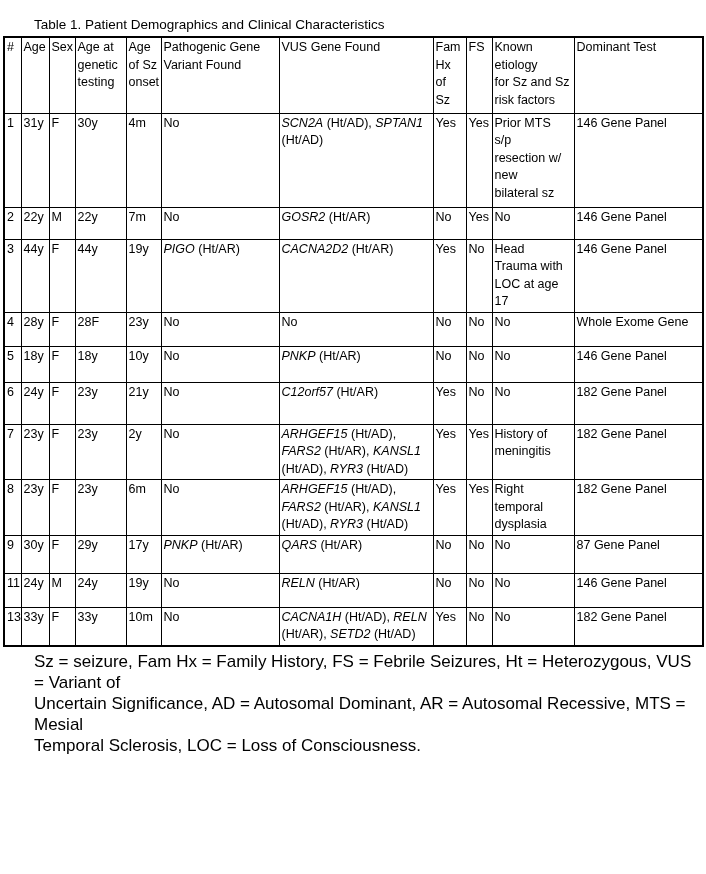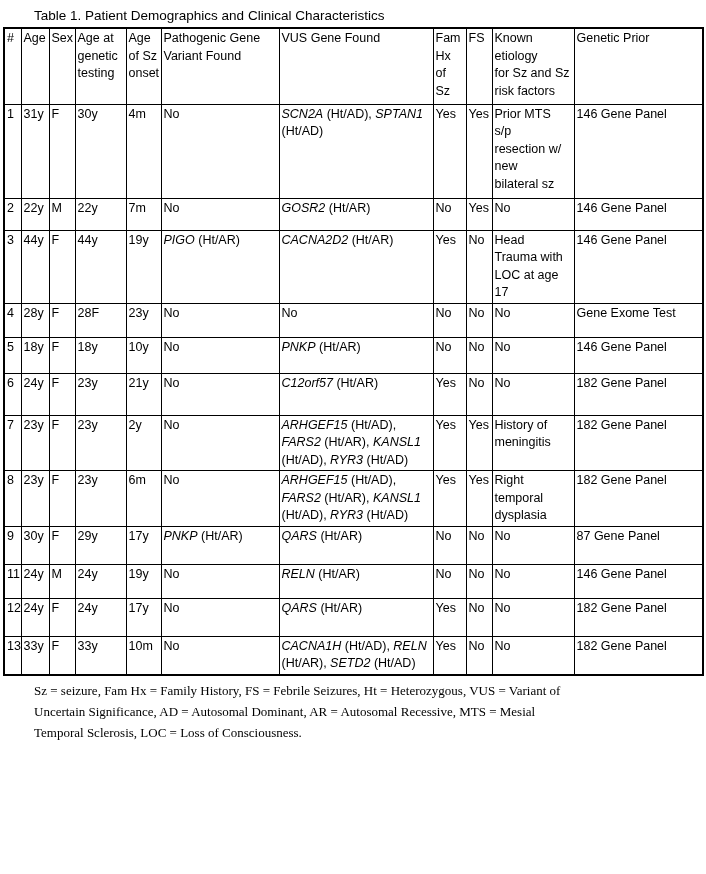--- a/index.html
+++ b/index.html
@@ -4,21 +4,21 @@
 <style>
   * { margin: 0; padding: 0; box-sizing: border-box; }
   html, body { background: #ffffff; }
   body {
     width: 706px;
     height: 874px;
     font-family: "Liberation Sans", "DejaVu Sans", sans-serif;
     color: #000000;
     overflow: hidden;
   }
-  .page { padding-top: 8px; }
+  .page { padding-top: 17px; }
   .caption {
     margin-left: 34px;
     font-size: 13.5px;
     line-height: 16px;
     margin-bottom: 3px;
     white-space: nowrap;
   }
   table.demo {
     margin-left: 3px;
     border-collapse: collapse;
@@ -62,25 +62,24 @@
   tbody tr:nth-child(8)  td { height: 54px; }
   tbody tr:nth-child(9)  td { height: 38px; }
   tbody tr:nth-child(10) td { height: 34px; }
   tbody tr:nth-child(11) td { height: 38px; margin-top: 32px; }
   tbody tr:nth-child(12) td { height: 38px; }
   tbody tr:nth-child(13) td { height: 40px; }
   tbody tr:nth-child(14) td { height: 66px; }
   .footnote {
     margin-left: 34px;
     margin-top: 4px;
-    font-size: 13px;
+    font-size: 17px;
     line-height: 21px;
     white-space: pre-line;
     max-width: 660px;
-    font-family: Liberation Serif, serif;
   }
 </style>
 </head>
 <body>
 
 <div class="page">
 
   <div class="caption">Table 1. Patient Demographics and Clinical Characteristics</div>
 
   <table class="demo">
@@ -112,21 +111,21 @@
 Variant Found</th>
           <th>VUS Gene Found</th>
           <th>Fam
 Hx of
 Sz</th>
           <th>FS</th>
           <th>Known
 etiology
 for Sz and Sz
 risk factors</th>
-          <th>Genetic Prior</th>
+          <th>Dominant Test</th>
         </tr>
     </thead>
     <tbody id="table-body">
         <tr>
           <td>1</td>
           <td>31y</td>
           <td>F</td>
           <td>30y</td>
           <td>4m</td>
           <td>No</td>
@@ -174,21 +173,21 @@
           <td>4</td>
           <td>28y</td>
           <td>F</td>
           <td>28F</td>
           <td>23y</td>
           <td>No</td>
           <td>No</td>
           <td>No</td>
           <td>No</td>
           <td>No</td>
-          <td>Gene Exome Test</td>
+          <td>Whole Exome Gene</td>
         </tr>
         <tr>
           <td>5</td>
           <td>18y</td>
           <td>F</td>
           <td>18y</td>
           <td>10y</td>
           <td>No</td>
           <td><span class="gene">PNKP</span><span> (Ht/AR)</span></td>
           <td>No</td>
@@ -262,33 +261,20 @@
           <td>24y</td>
           <td>19y</td>
           <td>No</td>
           <td><span class="gene">RELN</span><span> (Ht/AR)</span></td>
           <td>No</td>
           <td>No</td>
           <td>No</td>
           <td>146 Gene Panel</td>
         </tr>
         <tr>
-          <td>12</td>
-          <td>24y</td>
-          <td>F</td>
-          <td>24y</td>
-          <td>17y</td>
-          <td>No</td>
-          <td><span class="gene">QARS</span><span> (Ht/AR)</span></td>
-          <td>Yes</td>
-          <td>No</td>
-          <td>No</td>
-          <td>182 Gene Panel</td>
-        </tr>
-        <tr>
           <td>13</td>
           <td>33y</td>
           <td>F</td>
           <td>33y</td>
           <td>10m</td>
           <td>No</td>
           <td><span class="gene">CACNA1H</span><span> (Ht/AD), </span><span class="gene">RELN</span><span>
 (Ht/AR), </span><span class="gene">SETD2</span><span> (Ht/AD)</span></td>
           <td>Yes</td>
           <td>No</td>

